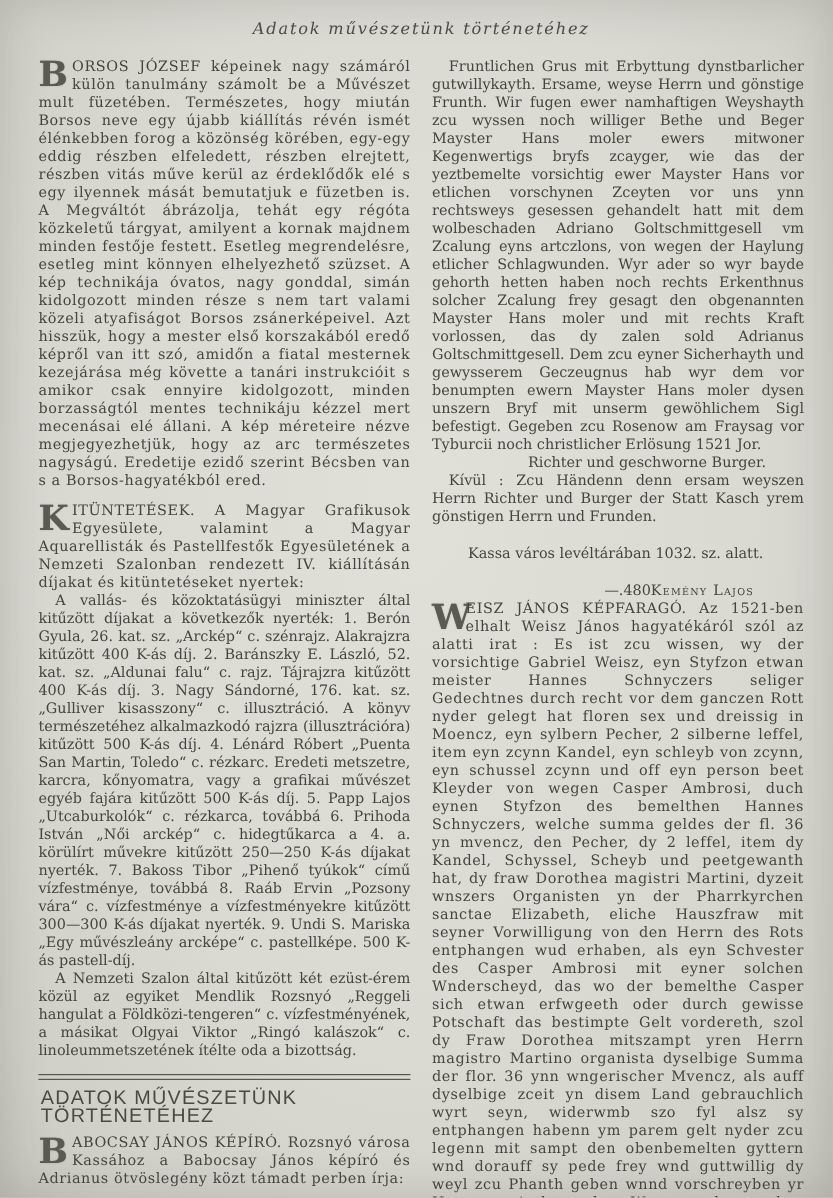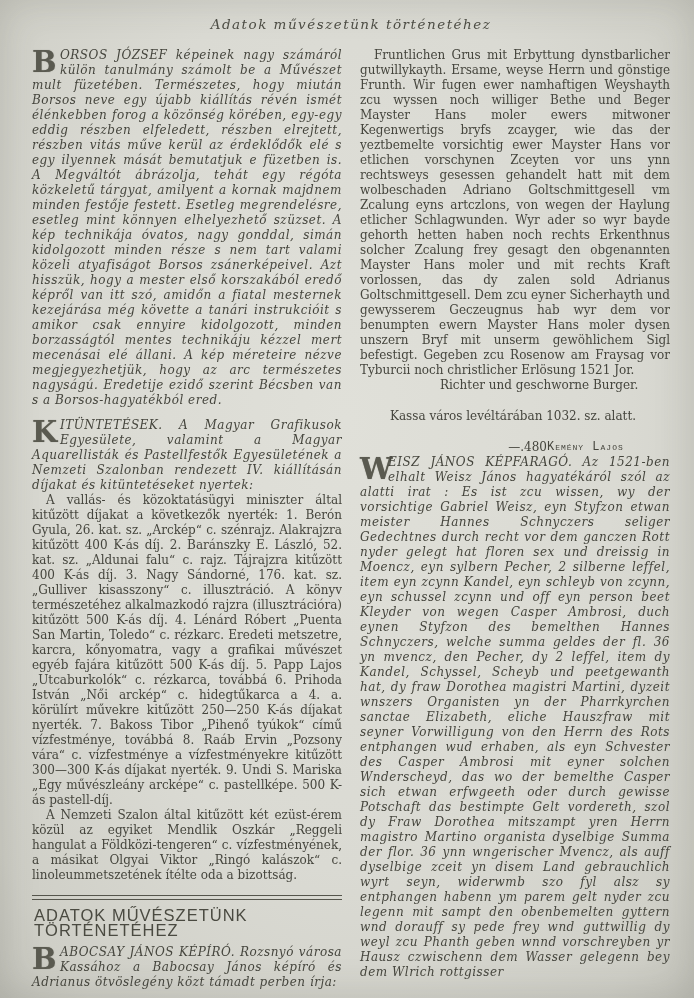--- a/index.html
+++ b/index.html
@@ -35,21 +35,21 @@
     float:left;
     font-family:"DejaVu Serif",serif;
     font-size:29px;
     line-height:26px;
     width:24px;
     margin:1px 4px 0 0;
     color:#5a5a50;
     text-shadow:0 0 1px #8a8a80;
     font-weight:bold;
   }
-  .lead-caps{letter-spacing:.5px;font-style:italic;}
+  .lead-caps{letter-spacing:.5px;}
   .rule-double{
     margin:12px 0 8px 0;
     border-top:1.5px solid #55554c;
     border-bottom:1px solid #55554c;
     height:3px;
   }
   .section-heading{
     font-family:"Liberation Sans","DejaVu Sans",sans-serif;
     font-size:16.5px;
     letter-spacing:1px;
@@ -62,21 +62,21 @@
     padding-left:80px;
     margin:0;
   }
   .archive-line{text-indent:14px;margin:16px;}
   .ref-author-row{
     display:flex;
     justify-content:center;
     padding:0 8px 0 110px;
     margin:1px 0 0 0;
   }
-  .author-smallcaps{font-variant:small-caps;letter-spacing:1px;font-family:Liberation Mono, monospace;}
+  .author-smallcaps{font-variant:small-caps;letter-spacing:1px;}
   .weisz-par{margin-top:12px;}
 </style>
 </head>
 <body>
 
 <div class="page">
 
   <div class="running-header">Adatok művészetünk történetéhez</div>
 
   <div class="columns">
@@ -86,38 +86,39 @@
       <p class="body-par">
         <span class="dropcap">B</span><span class="lead-caps">ORSOS JÓZSEF képeinek nagy számáról külön tanulmány számolt be a Művészet mult füzetében. Természetes, hogy miután Borsos neve egy újabb kiállítás révén ismét élénkebben forog a közönség körében, egy-egy eddig részben elfeledett, részben elrejtett, részben vitás műve kerül az érdeklődők elé s egy ilyennek mását bemutatjuk e füzetben is. A Megváltót ábrázolja, tehát egy régóta közkeletű tárgyat, amilyent a kornak majdnem minden festője festett. Esetleg megrendelésre, esetleg mint könnyen elhelyezhető szüzset. A kép technikája óvatos, nagy gonddal, simán kidolgozott minden része s nem tart valami közeli atyafiságot Borsos zsánerképeivel. Azt hisszük, hogy a mester első korszakából eredő képről van itt szó, amidőn a fiatal mesternek kezejárása még követte a tanári instrukcióit s amikor csak ennyire kidolgozott, minden borzasságtól mentes technikáju kézzel mert mecenásai elé állani. A kép méreteire nézve megjegyezhetjük, hogy az arc természetes nagyságú. Eredetije ezidő szerint Bécsben van s a Borsos-hagyatékból ered.</span>
       </p>
 
       <p class="body-par gap-top">
         <span class="dropcap">K</span><span class="lead-caps">ITÜNTETÉSEK. A Magyar Grafikusok Egyesülete, valamint a Magyar Aquarellisták és Pastellfestők Egyesületének a Nemzeti Szalonban rendezett IV. kiállításán díjakat és kitüntetéseket nyertek:</span>
       </p>
 
       <p class="body-par indent">A vallás- és közoktatásügyi miniszter által kitűzött díjakat a következők nyerték: 1. Berón Gyula, 26. kat. sz. „Arckép“ c. szénrajz. Alakrajzra kitűzött 400 K-ás díj. 2. Baránszky E. László, 52. kat. sz. „Aldunai falu“ c. rajz. Tájrajzra kitűzött 400 K-ás díj. 3. Nagy Sándorné, 176. kat. sz. „Gulliver kisasszony“ c. illusztráció. A könyv természetéhez alkalmazkodó rajzra (illusztrációra) kitűzött 500 K-ás díj. 4. Lénárd Róbert „Puenta San Martin, Toledo“ c. rézkarc. Eredeti metszetre, karcra, kőnyomatra, vagy a grafikai művészet egyéb fajára kitűzött 500 K-ás díj. 5. Papp Lajos „Utcaburkolók“ c. rézkarca, továbbá 6. Prihoda István „Női arckép“ c. hidegtűkarca a 4. a. körülírt művekre kitűzött 250—250 K-ás díjakat nyerték. 7. Bakoss Tibor „Pihenő tyúkok“ című vízfestménye, továbbá 8. Raáb Ervin „Pozsony vára“ c. vízfestménye a vízfestményekre kitűzött 300—300 K-ás díjakat nyerték. 9. Undi S. Mariska „Egy művészleány arcképe“ c. pastellképe. 500 K-ás pastell-díj.</p>
 
-      <p class="body-par indent">A Nemzeti Szalon által kitűzött két ezüst-érem közül az egyiket Mendlik Oszkár „Reggeli hangulat a Földközi-tengeren“ c. vízfestményének, a másikat Olgyai Viktor „Ringó kalászok“ c. linoleummetszetének ítélte oda a bizottság.</p>
+      <p class="body-par indent">A Nemzeti Szalon által kitűzött két ezüst-érem közül az egyiket Mendlik Rozsnyó „Reggeli hangulat a Földközi-tengeren“ c. vízfestményének, a másikat Olgyai Viktor „Ringó kalászok“ c. linoleummetszetének ítélte oda a bizottság.</p>
 
       <div class="rule-double"></div>
 
       <div class="section-heading">ADATOK MŰVÉSZETÜNK TÖRTÉNETÉHEZ</div>
 
       <p class="body-par">
         <span class="dropcap">B</span><span class="lead-caps">ABOCSAY JÁNOS KÉPÍRÓ. Rozsnyó városa Kassához a Babocsay János képíró és Adrianus ötvöslegény közt támadt perben írja:</span>
       </p>
 
     </div>
 
     <div class="col">
 
       <p class="body-par indent">Fruntlichen Grus mit Erbyttung dynstbarlicher gutwillykayth. Ersame, weyse Herrn und gönstige Frunth. Wir fugen ewer namhaftigen Weyshayth zcu wyssen noch williger Bethe und Beger Mayster Hans moler ewers mitwoner Kegenwertigs bryfs zcayger, wie das der yeztbemelte vorsichtig ewer Mayster Hans vor etlichen vorschynen Zceyten vor uns ynn rechtsweys gesessen gehandelt hatt mit dem wolbeschaden Adriano Goltschmittgesell vm Zcalung eyns artczlons, von wegen der Haylung etlicher Schlagwunden. Wyr ader so wyr bayde gehorth hetten haben noch rechts Erkenthnus solcher Zcalung frey gesagt den obgenannten Mayster Hans moler und mit rechts Kraft vorlossen, das dy zalen sold Adrianus Goltschmittgesell. Dem zcu eyner Sicherhayth und gewysserem Geczeugnus hab wyr dem vor benumpten ewern Mayster Hans moler dysen unszern Bryf mit unserm gewöhlichem Sigl befestigt. Gegeben zcu Rosenow am Fraysag vor Tyburcii noch christlicher Erlösung 1521 Jor.</p>
 
       <p class="signature-line">Richter und geschworne Burger.</p>
 
+      <p class="body-par indent">Kívül : Zcu Händenn denn ersam weyszen Herrn Richter und Burger der Statt Kasch yrem gönstigen Herrn und Frunden.</p>
 
       <p class="archive-line">Kassa város levéltárában 1032. sz. alatt.</p>
 
       <div class="ref-author-row">
         <span>—.480</span>
         <span class="author-smallcaps">Kemény Lajos</span>
       </div>
 
       <p class="body-par weisz-par">
         <span class="dropcap">W</span><span class="lead-caps">EISZ JÁNOS KÉPFARAGÓ. Az 1521-ben elhalt Weisz János hagyatékáról szól az alatti irat : Es ist zcu wissen, wy der vorsichtige Gabriel Weisz, eyn Styfzon etwan meister Hannes Schnyczers seliger Gedechtnes durch recht vor dem ganczen Rott nyder gelegt hat floren sex und dreissig in Moencz, eyn sylbern Pecher, 2 silberne leffel, item eyn zcynn Kandel, eyn schleyb von zcynn, eyn schussel zcynn und off eyn person beet Kleyder von wegen Casper Ambrosi, duch eynen Styfzon des bemelthen Hannes Schnyczers, welche summa geldes der fl. 36 yn mvencz, den Pecher, dy 2 leffel, item dy Kandel, Schyssel, Scheyb und peetgewanth hat, dy fraw Dorothea magistri Martini, dyzeit wnszers Organisten yn der Pharrkyrchen sanctae Elizabeth, eliche Hauszfraw mit seyner Vorwilligung von den Herrn des Rots entphangen wud erhaben, als eyn Schvester des Casper Ambrosi mit eyner solchen Wnderscheyd, das wo der bemelthe Casper sich etwan erfwgeeth oder durch gewisse Potschaft das bestimpte Gelt vordereth, szol dy Fraw Dorothea mitszampt yren Herrn magistro Martino organista dyselbige Summa der flor. 36 ynn wngerischer Mvencz, als auff dyselbige zceit yn disem Land gebrauchlich wyrt seyn, widerwmb szo fyl alsz sy entphangen habenn ym parem gelt nyder zcu legenn mit sampt den obenbemelten gyttern wnd dorauff sy pede frey wnd guttwillig dy weyl zcu Phanth geben wnnd vorschreyben yr Hausz czwischenn dem Wasser gelegenn bey dem Wlrich rottgisser</span>

